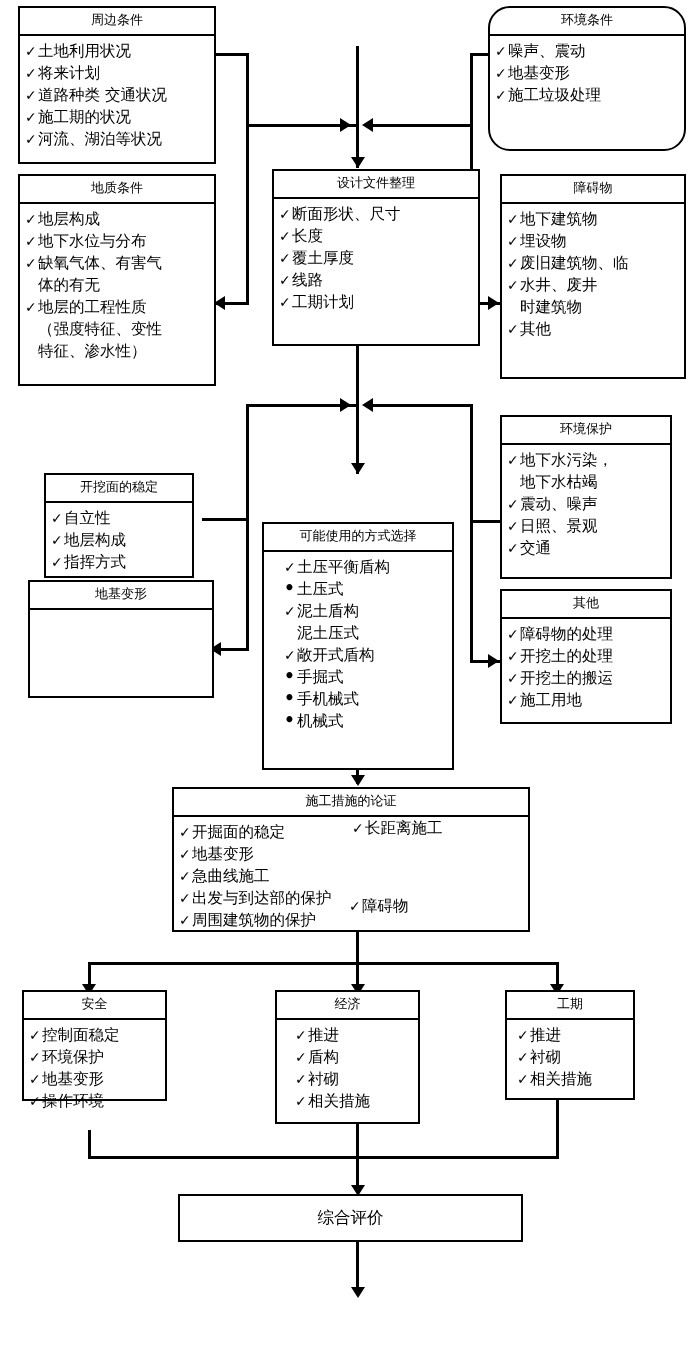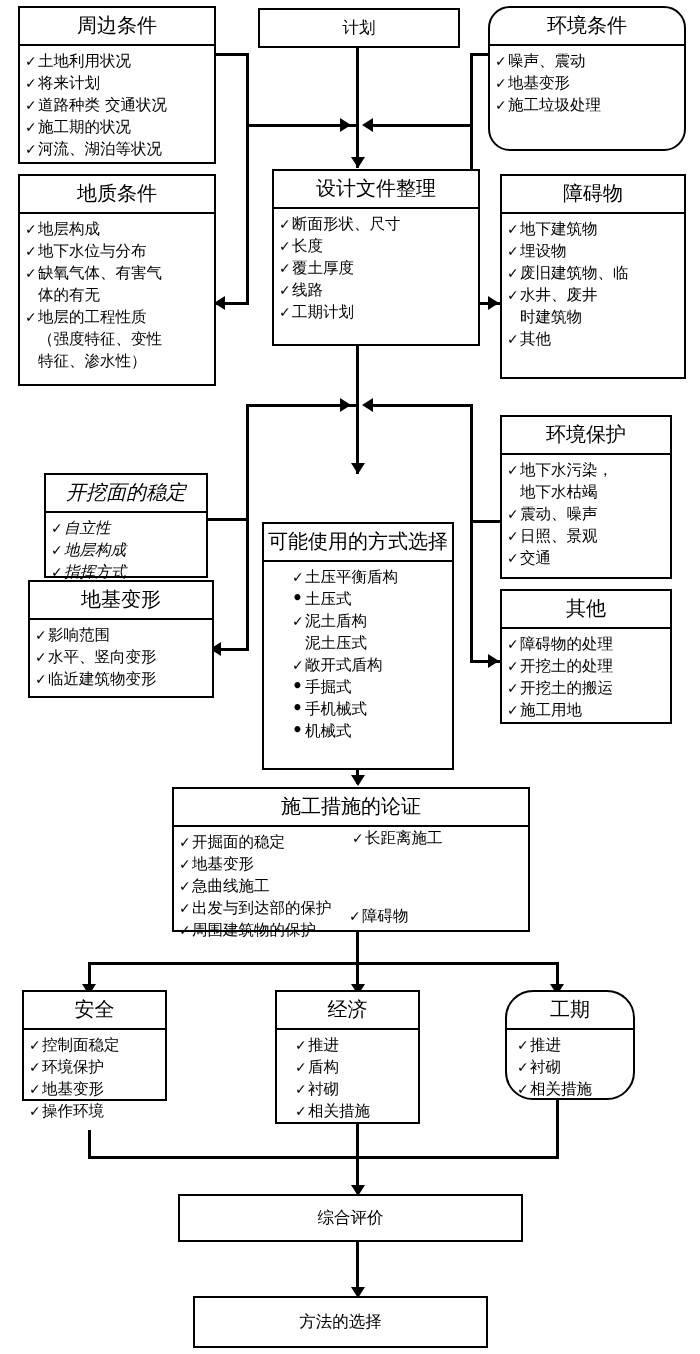--- a/index.html
+++ b/index.html
@@ -19,21 +19,21 @@
   }
   .box {
     position: absolute;
     box-sizing: border-box;
     border: 2px solid #000000;
     background: #ffffff;
     z-index: 5;
   }
   .box-title {
     text-align: center;
-    font-size: 20px;
+    font-size: 13px;
     line-height: 1.45;
     padding: 3px 2px 4px 2px;
     border-bottom: 2px solid #000000;
     white-space: nowrap;
   }
   .box-body {
     padding: 4px 3px 4px 5px;
     font-size: 15.5px;
     line-height: 1.42;
   }
@@ -162,23 +162,20 @@
     <div class="box-title">周边条件</div>
     <div class="box-body">
         <span class="item"><span class="mk check">✓</span><span class="tx">土地利用状况</span></span>
         <span class="item"><span class="mk check">✓</span><span class="tx">将来计划</span></span>
         <span class="item"><span class="mk check">✓</span><span class="tx">道路种类  交通状况</span></span>
         <span class="item"><span class="mk check">✓</span><span class="tx">施工期的状况</span></span>
         <span class="item"><span class="mk check">✓</span><span class="tx">河流、湖泊等状况</span></span>
       </div>
   </div>
 
-  <div class="box plain" style="left:258px; top:8px; width:202px; height:40px;">
-    <div>计划</div>
-  </div>
 
   <div class="box" style="left:488px; top:6px; width:198px; height:145px;border-radius:22px;">
     <div class="box-title">环境条件</div>
     <div class="box-body">
         <span class="item"><span class="mk check">✓</span><span class="tx">噪声、震动</span></span>
         <span class="item"><span class="mk check">✓</span><span class="tx">地基变形</span></span>
         <span class="item"><span class="mk check">✓</span><span class="tx">施工垃圾处理</span></span>
       </div>
   </div>
 
@@ -211,41 +208,36 @@
     <div class="box-body">
         <span class="item"><span class="mk check">✓</span><span class="tx">地下建筑物</span></span>
         <span class="item"><span class="mk check">✓</span><span class="tx">埋设物</span></span>
         <span class="item"><span class="mk check">✓</span><span class="tx">废旧建筑物、临</span></span>
         <span class="item"><span class="mk check">✓</span><span class="tx">水井、废井</span></span>
         <span class="item sub"><span class="mk none"></span><span class="tx">时建筑物</span></span>
         <span class="item"><span class="mk check">✓</span><span class="tx">其他</span></span>
       </div>
   </div>
 
-  <div class="box" style="left:44px; top:473px; width:164px; height:105px;font-style:italic;">
+  <div class="box" style="left:44px; top:473px; width:150px; height:105px;">
     <div class="box-title">开挖面的稳定</div>
     <div class="box-body">
         <span class="item"><span class="mk check">✓</span><span class="tx">自立性</span></span>
         <span class="item"><span class="mk check">✓</span><span class="tx">地层构成</span></span>
         <span class="item"><span class="mk check">✓</span><span class="tx">指挥方式</span></span>
       </div>
   </div>
 
   <div class="box" style="left:28px; top:580px; width:186px; height:118px;">
     <div class="box-title">地基变形</div>
-    <div class="box-body">
-        <span class="item"><span class="mk check">✓</span><span class="tx">影响范围</span></span>
-        <span class="item"><span class="mk check">✓</span><span class="tx">水平、竖向变形</span></span>
-        <span class="item"><span class="mk check">✓</span><span class="tx">临近建筑物变形</span></span>
-      </div>
   </div>
 
   <div class="box" style="left:262px; top:474px; width:192px; height:248px;margin-top:48px;">
     <div class="box-title">可能使用的方式选择</div>
-    <div class="box-body" style="padding-left:28px;">
+    <div class="box-body" style="padding-left:20px;">
         <span class="item"><span class="mk check">✓</span><span class="tx">土压平衡盾构</span></span>
         <span class="item"><span class="mk dot">•</span><span class="tx">土压式</span></span>
         <span class="item"><span class="mk check">✓</span><span class="tx">泥土盾构</span></span>
         <span class="item sub"><span class="mk none"></span><span class="tx">泥土压式</span></span>
         <span class="item"><span class="mk check">✓</span><span class="tx">敞开式盾构</span></span>
         <span class="item"><span class="mk dot">•</span><span class="tx">手掘式</span></span>
         <span class="item"><span class="mk dot">•</span><span class="tx">手机械式</span></span>
         <span class="item"><span class="mk dot">•</span><span class="tx">机械式</span></span>
       </div>
   </div>
@@ -301,30 +293,27 @@
   <div class="box" style="left:275px; top:990px; width:145px; height:134px;">
     <div class="box-title">经济</div>
     <div class="box-body" style="padding-left:18px;">
         <span class="item"><span class="mk check">✓</span><span class="tx">推进</span></span>
         <span class="item"><span class="mk check">✓</span><span class="tx">盾构</span></span>
         <span class="item"><span class="mk check">✓</span><span class="tx">衬砌</span></span>
         <span class="item"><span class="mk check">✓</span><span class="tx">相关措施</span></span>
       </div>
   </div>
 
-  <div class="box" style="left:505px; top:990px; width:130px; height:110px;border-radius:28px;">
+  <div class="box" style="left:505px; top:990px; width:130px; height:110px;">
     <div class="box-title">工期</div>
     <div class="box-body" style="padding-left:10px;">
         <span class="item"><span class="mk check">✓</span><span class="tx">推进</span></span>
         <span class="item"><span class="mk check">✓</span><span class="tx">衬砌</span></span>
         <span class="item"><span class="mk check">✓</span><span class="tx">相关措施</span></span>
       </div>
   </div>
 
   <div class="box plain" style="left:178px; top:1194px; width:345px; height:48px;">
     <div>综合评价</div>
   </div>
 
-  <div class="box plain" style="left:193px; top:1296px; width:295px; height:52px;">
-    <div>方法的选择</div>
-  </div>
 
 </div>
 
 </body></html>

